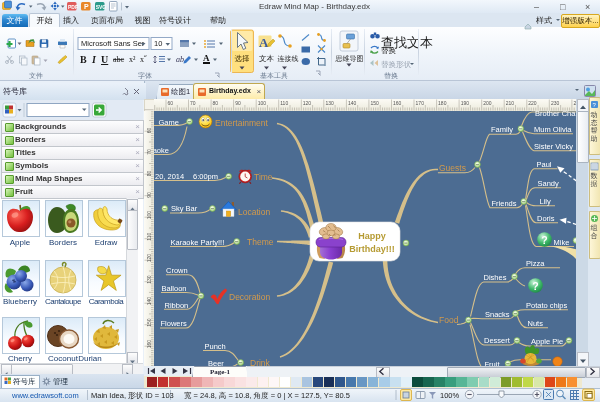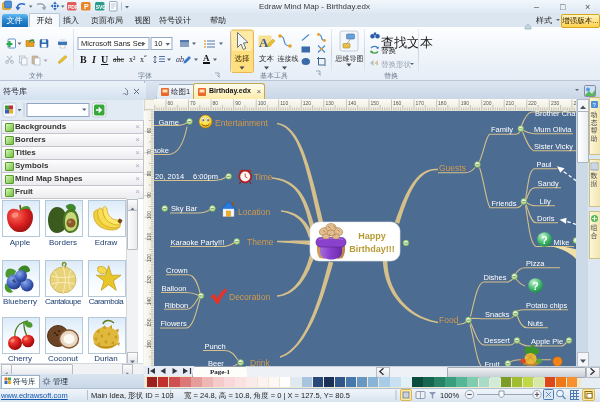--- a/index.html
+++ b/index.html
@@ -698,21 +698,21 @@
 <div class="ab fbox" style="left:45px;top:317px"></div>
 <div class="ab fbox" style="left:88px;top:317px"></div>
 <div class="ab flabel" style="left:-1px;top:238px">Apple</div>
 <div class="ab flabel" style="left:42px;top:238px">Borders</div>
 <div class="ab flabel" style="left:85px;top:238px">Edraw</div>
 <div class="ab flabel" style="left:-1px;top:297px">Blueberry</div>
 <div class="ab flabel" style="left:42px;top:297px;letter-spacing:-0.5px">Cantaloupe</div>
 <div class="ab flabel" style="left:85px;top:297px;letter-spacing:-0.5px">Carambola</div>
 <div class="ab flabel" style="left:-1px;top:354px">Cherry</div>
 <div class="ab flabel" style="left:42px;top:354px">Coconut</div>
-<div class="ab flabel" style="left:85px;top:354px">Durian</div>
+<div class="ab flabel" style="left:69px;top:354px">Durian</div>
 <svg class="ab" width="130" height="160" viewBox="0 0 130 160" style="left:0;top:198px">
 <defs>
 <radialGradient id="apg" cx="35%" cy="30%" r="80%">
         <stop offset="0%" stop-color="#ff6a5a"></stop>
         <stop offset="55%" stop-color="#d81e1e"></stop>
         <stop offset="100%" stop-color="#8e0f0f"></stop>
       </radialGradient>
 <radialGradient id="chg" cx="35%" cy="30%" r="80%">
         <stop offset="0%" stop-color="#ff5a4a"></stop>
         <stop offset="60%" stop-color="#cc1515"></stop>
@@ -1173,17 +1173,17 @@
 <circle cx="560" cy="393.5" r="3.4" fill="#eef4fa" stroke="#5a8ab8" stroke-width="1"></circle>
     <path d="M562.5,396 l3,3" stroke="#5a8ab8" stroke-width="1.4"></path>
 <g stroke="#4a7ab0" stroke-width="1">
       <path d="M570,390.5 h9 M570,393.5 h9 M570,396.5 h9 M570,399.5 h9 M570.5,390 v10 M573.5,390 v10 M576.5,390 v10"></path>
     </g>
 <rect x="582.5" y="389" width="12" height="11.5" rx="1.5" fill="#fde9a2" stroke="#d8a830" stroke-width="0.8"></rect>
 <rect x="585" y="391.5" width="7" height="6.5" fill="none" stroke="#8a6a10" stroke-width="1"></rect>
     <rect x="587" y="393.5" width="5" height="4.5" fill="#fff" stroke="#8a6a10" stroke-width="0.8"></rect>
 </svg>
 <div class="ab" id="statusbar"></div>
-<div class="ab st" style="left:1px;color:#1558b0;text-decoration:underline">www.edrawsoft.com</div>
+<div class="ab st" style="left:12px;color:#1558b0;">www.edrawsoft.com</div>
 <div class="ab" style="left:87px;top:390px;width:1px;height:10px;background:#b4c0ce"></div>
 <div class="ab" style="left:170px;top:390px;width:1px;height:10px;background:#b4c0ce"></div>
 <div class="ab st" style="left:91px">Main Idea, 形状 ID = 103</div>
 <div class="ab st" style="left:184px">宽 = 24.8, 高 = 10.8, 角度 = 0 | X = 127.5, Y= 80.5</div>
 
 </body></html>

